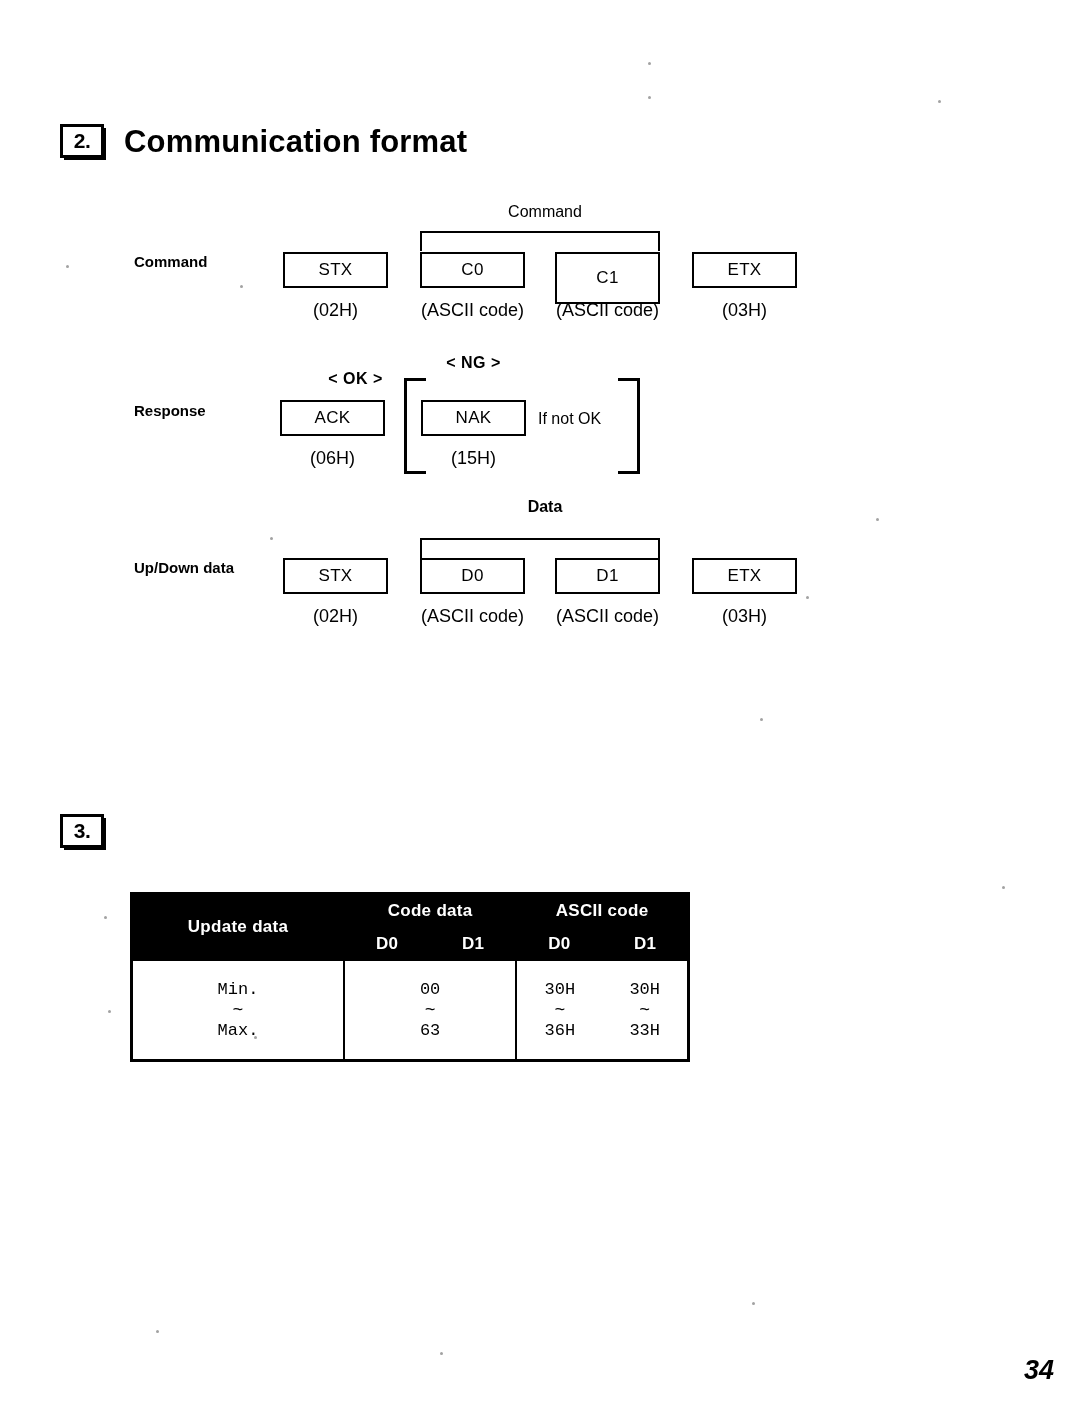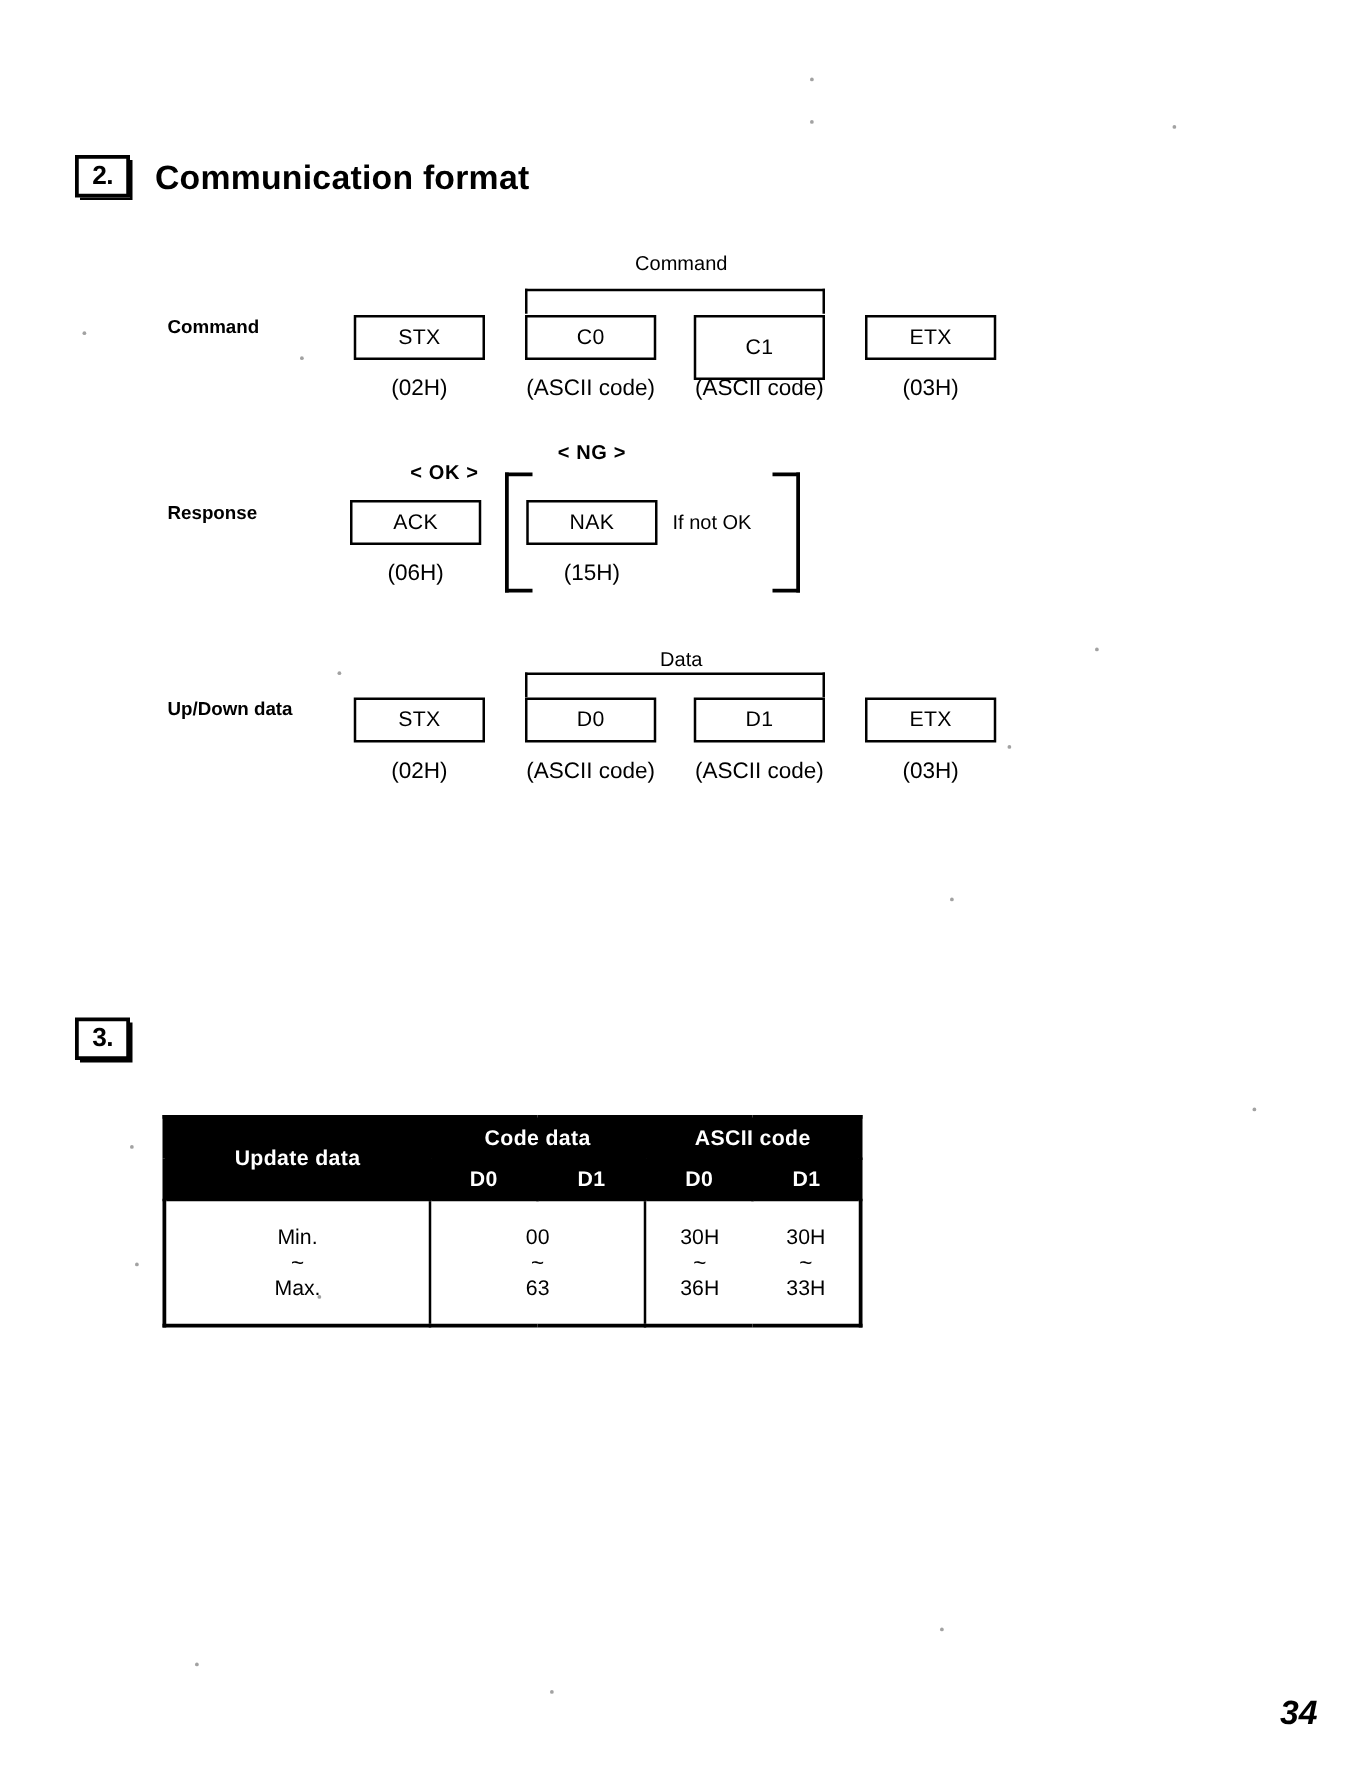--- a/index.html
+++ b/index.html
@@ -46,21 +46,21 @@
     border: 3px solid #000;
     background: #fff;
     display: flex;
     align-items: center;
     justify-content: center;
     font-size: 21px;
     font-weight: bold;
     letter-spacing: -0.5px;
   }
   .sec-title {
-    font-size: 27px;
+    font-size: 31px;
     font-weight: bold;
     letter-spacing: 0.2px;
     white-space: nowrap;
   }
 
   
   .diagram-row {
     position: absolute;
     left: 0;
     top: 0;
@@ -164,21 +164,21 @@
   .col-d { width: 97px; }
   .body-cell { height: 98px; }
   .stack {
     display: flex;
     flex-direction: column;
     justify-content: space-between;
     height: 78px;
     padding: 10px 0;
     box-sizing: border-box;
   }
-  .stack > span { display: block; line-height: 1; }
+  .stack > span { display: block; line-height: 1; font-family: Liberation Mono, monospace; }
   .tilde { font-size: 18px; }
 
   
   .page-number {
     position: absolute;
     font-size: 27px;
     font-weight: bold;
     font-style: italic;
     margin-left: 39px;
   }
@@ -242,21 +242,21 @@
   <div class="frame-box" style="left:421px; top:400px; width:105px; height:36px;">NAK</div>
   <div class="sub-label" style="left:421px; top:448px; width:105px;">(15H)</div>
 
   <div class="note-text" style="left:538px; top:410px;">If not OK</div>
 </div>
 
 <div class="diagram-row">
 
   <div class="row-label" style="left:134px; top:559px;">Up/Down data</div>
 
-  <div class="span-bracket-label" style="left:425px; top:520px; width:240px;">Data</div>
+  <div class="span-bracket-label" style="left:425px; top:498px; width:240px;font-weight:bold;">Data</div>
 
   <div class="span-bracket" style="left:420px; top:538px; width:240px; height:20px;"></div>
 
   <div class="frame-box" style="left:283px; top:558px; width:105px; height:36px;">STX</div>
   <div class="sub-label" style="left:283px; top:606px; width:105px;">(02H)</div>
 
   <div class="frame-box" style="left:420px; top:558px; width:105px; height:36px;">D0</div>
   <div class="sub-label" style="left:408px; top:606px; width:129px;">(ASCII code)</div>
 
   <div class="frame-box" style="left:555px; top:558px; width:105px; height:36px;">D1</div>

